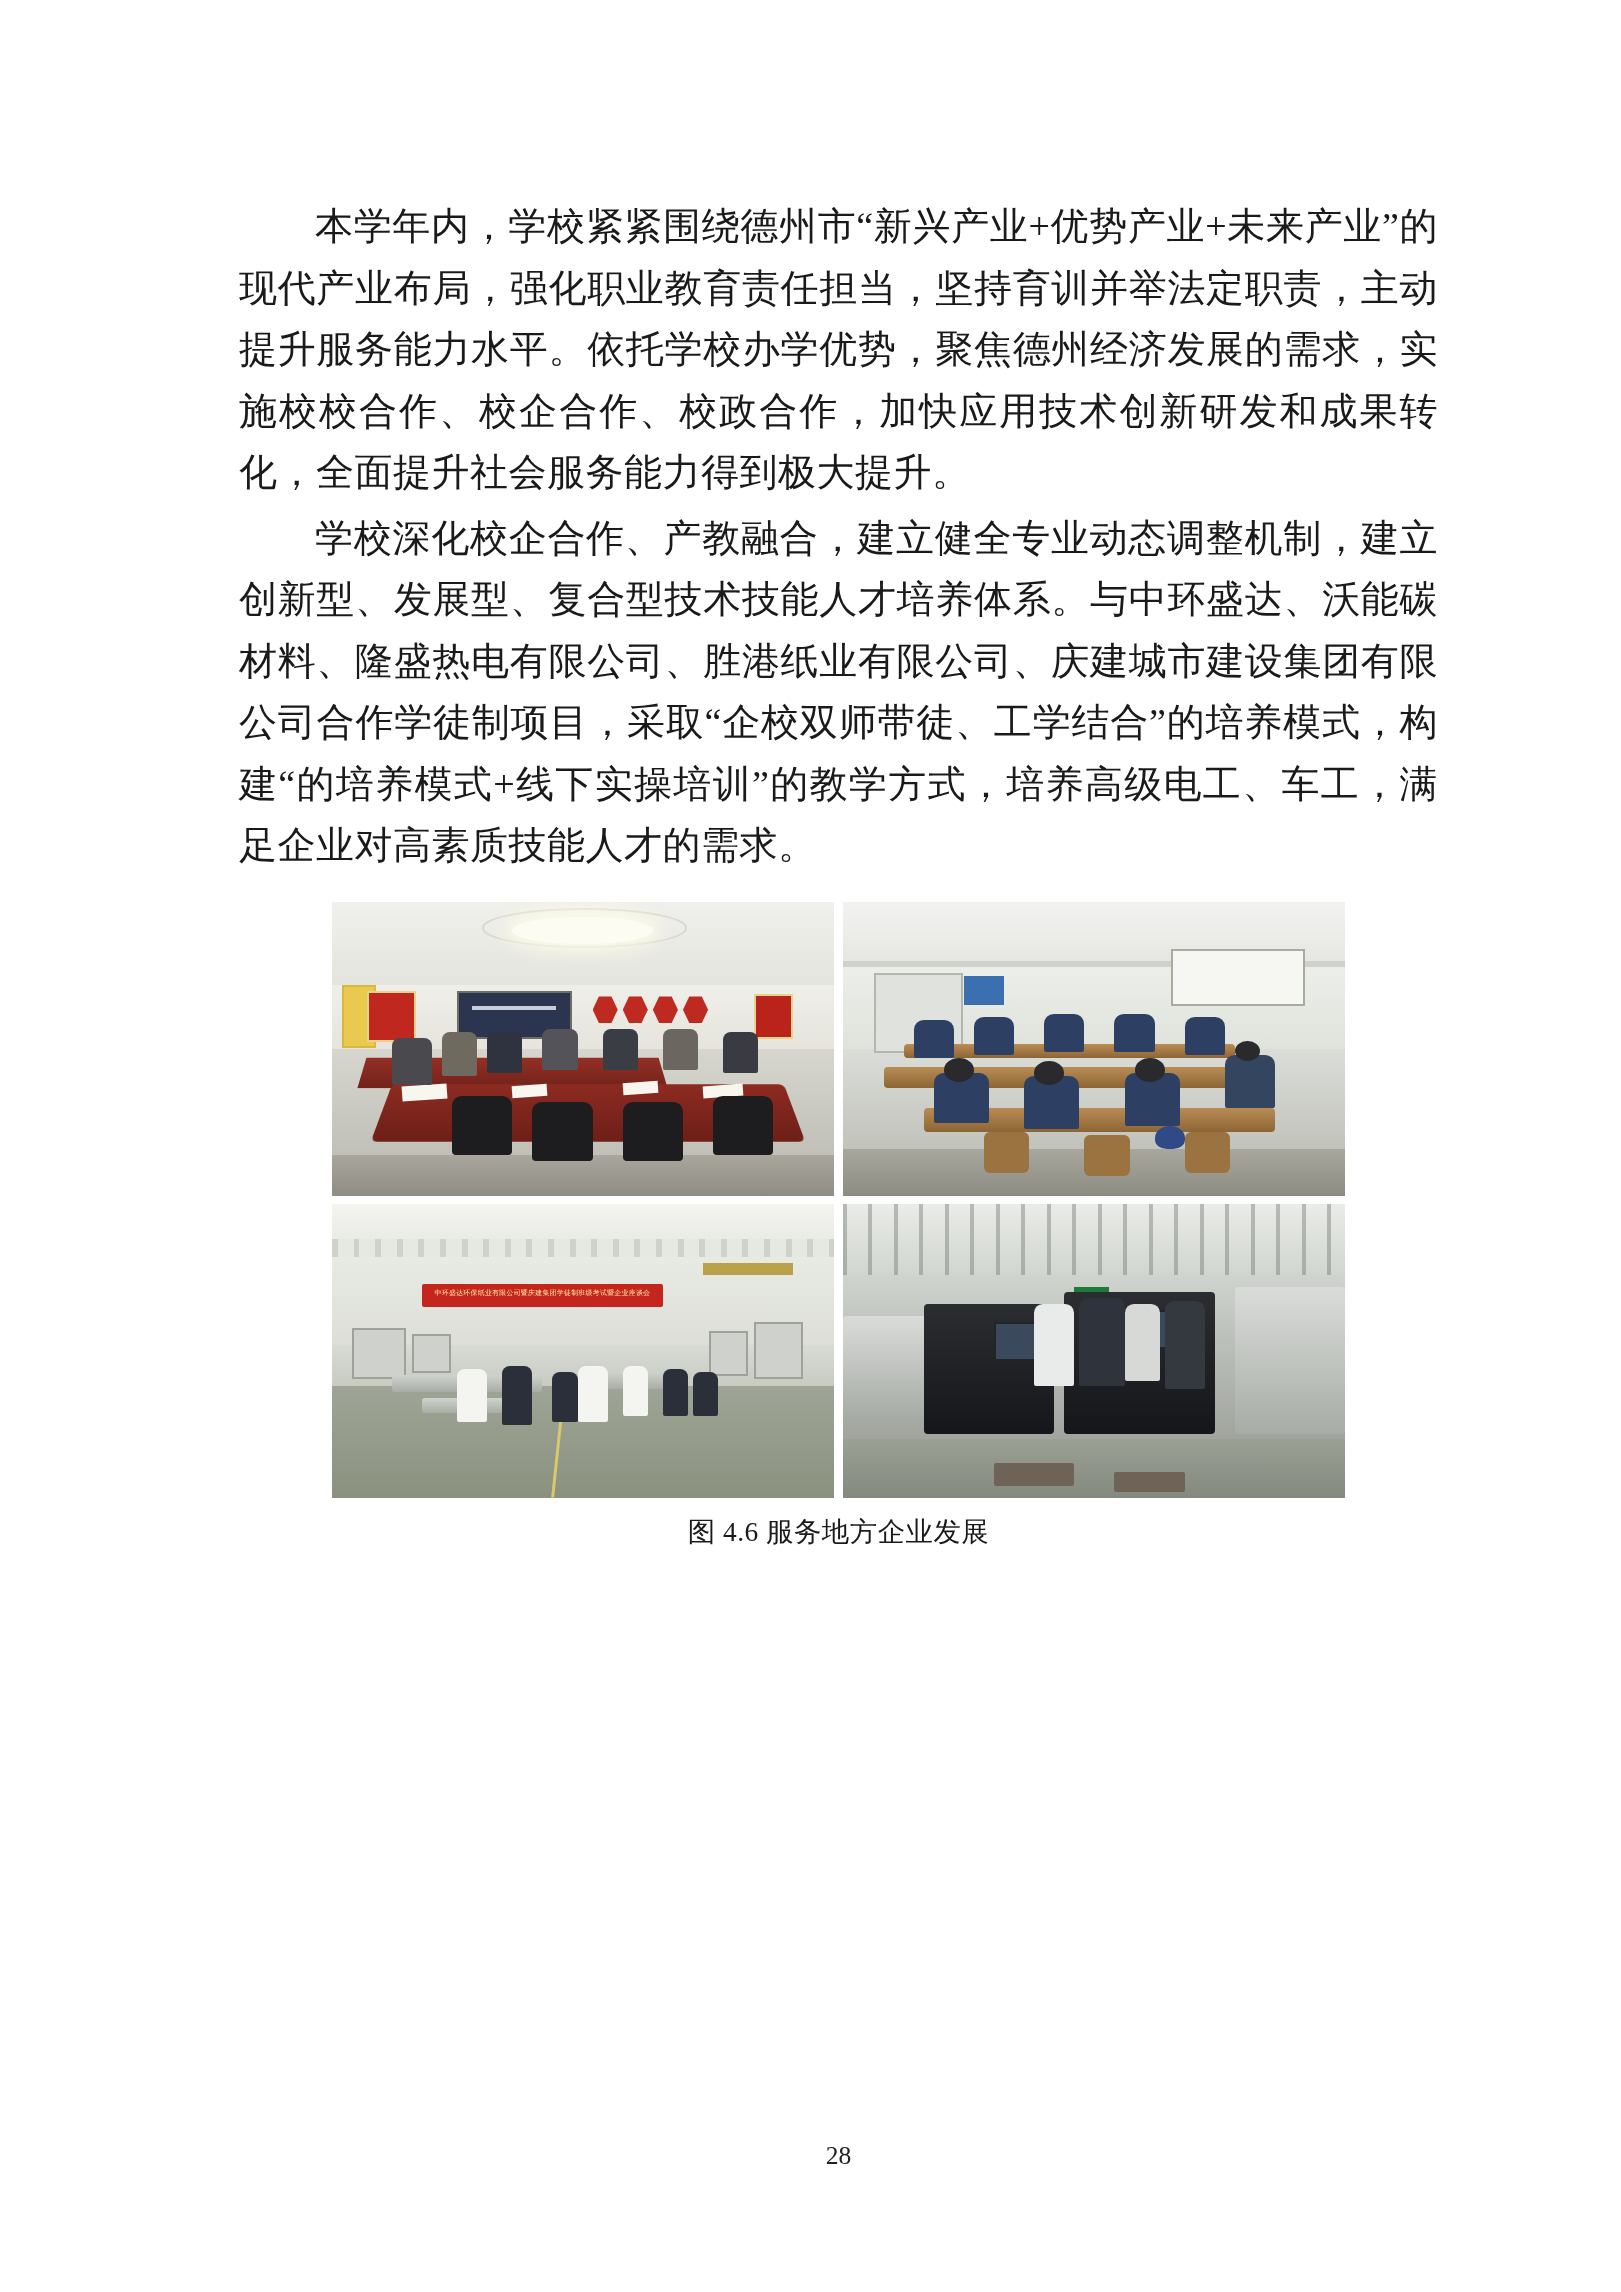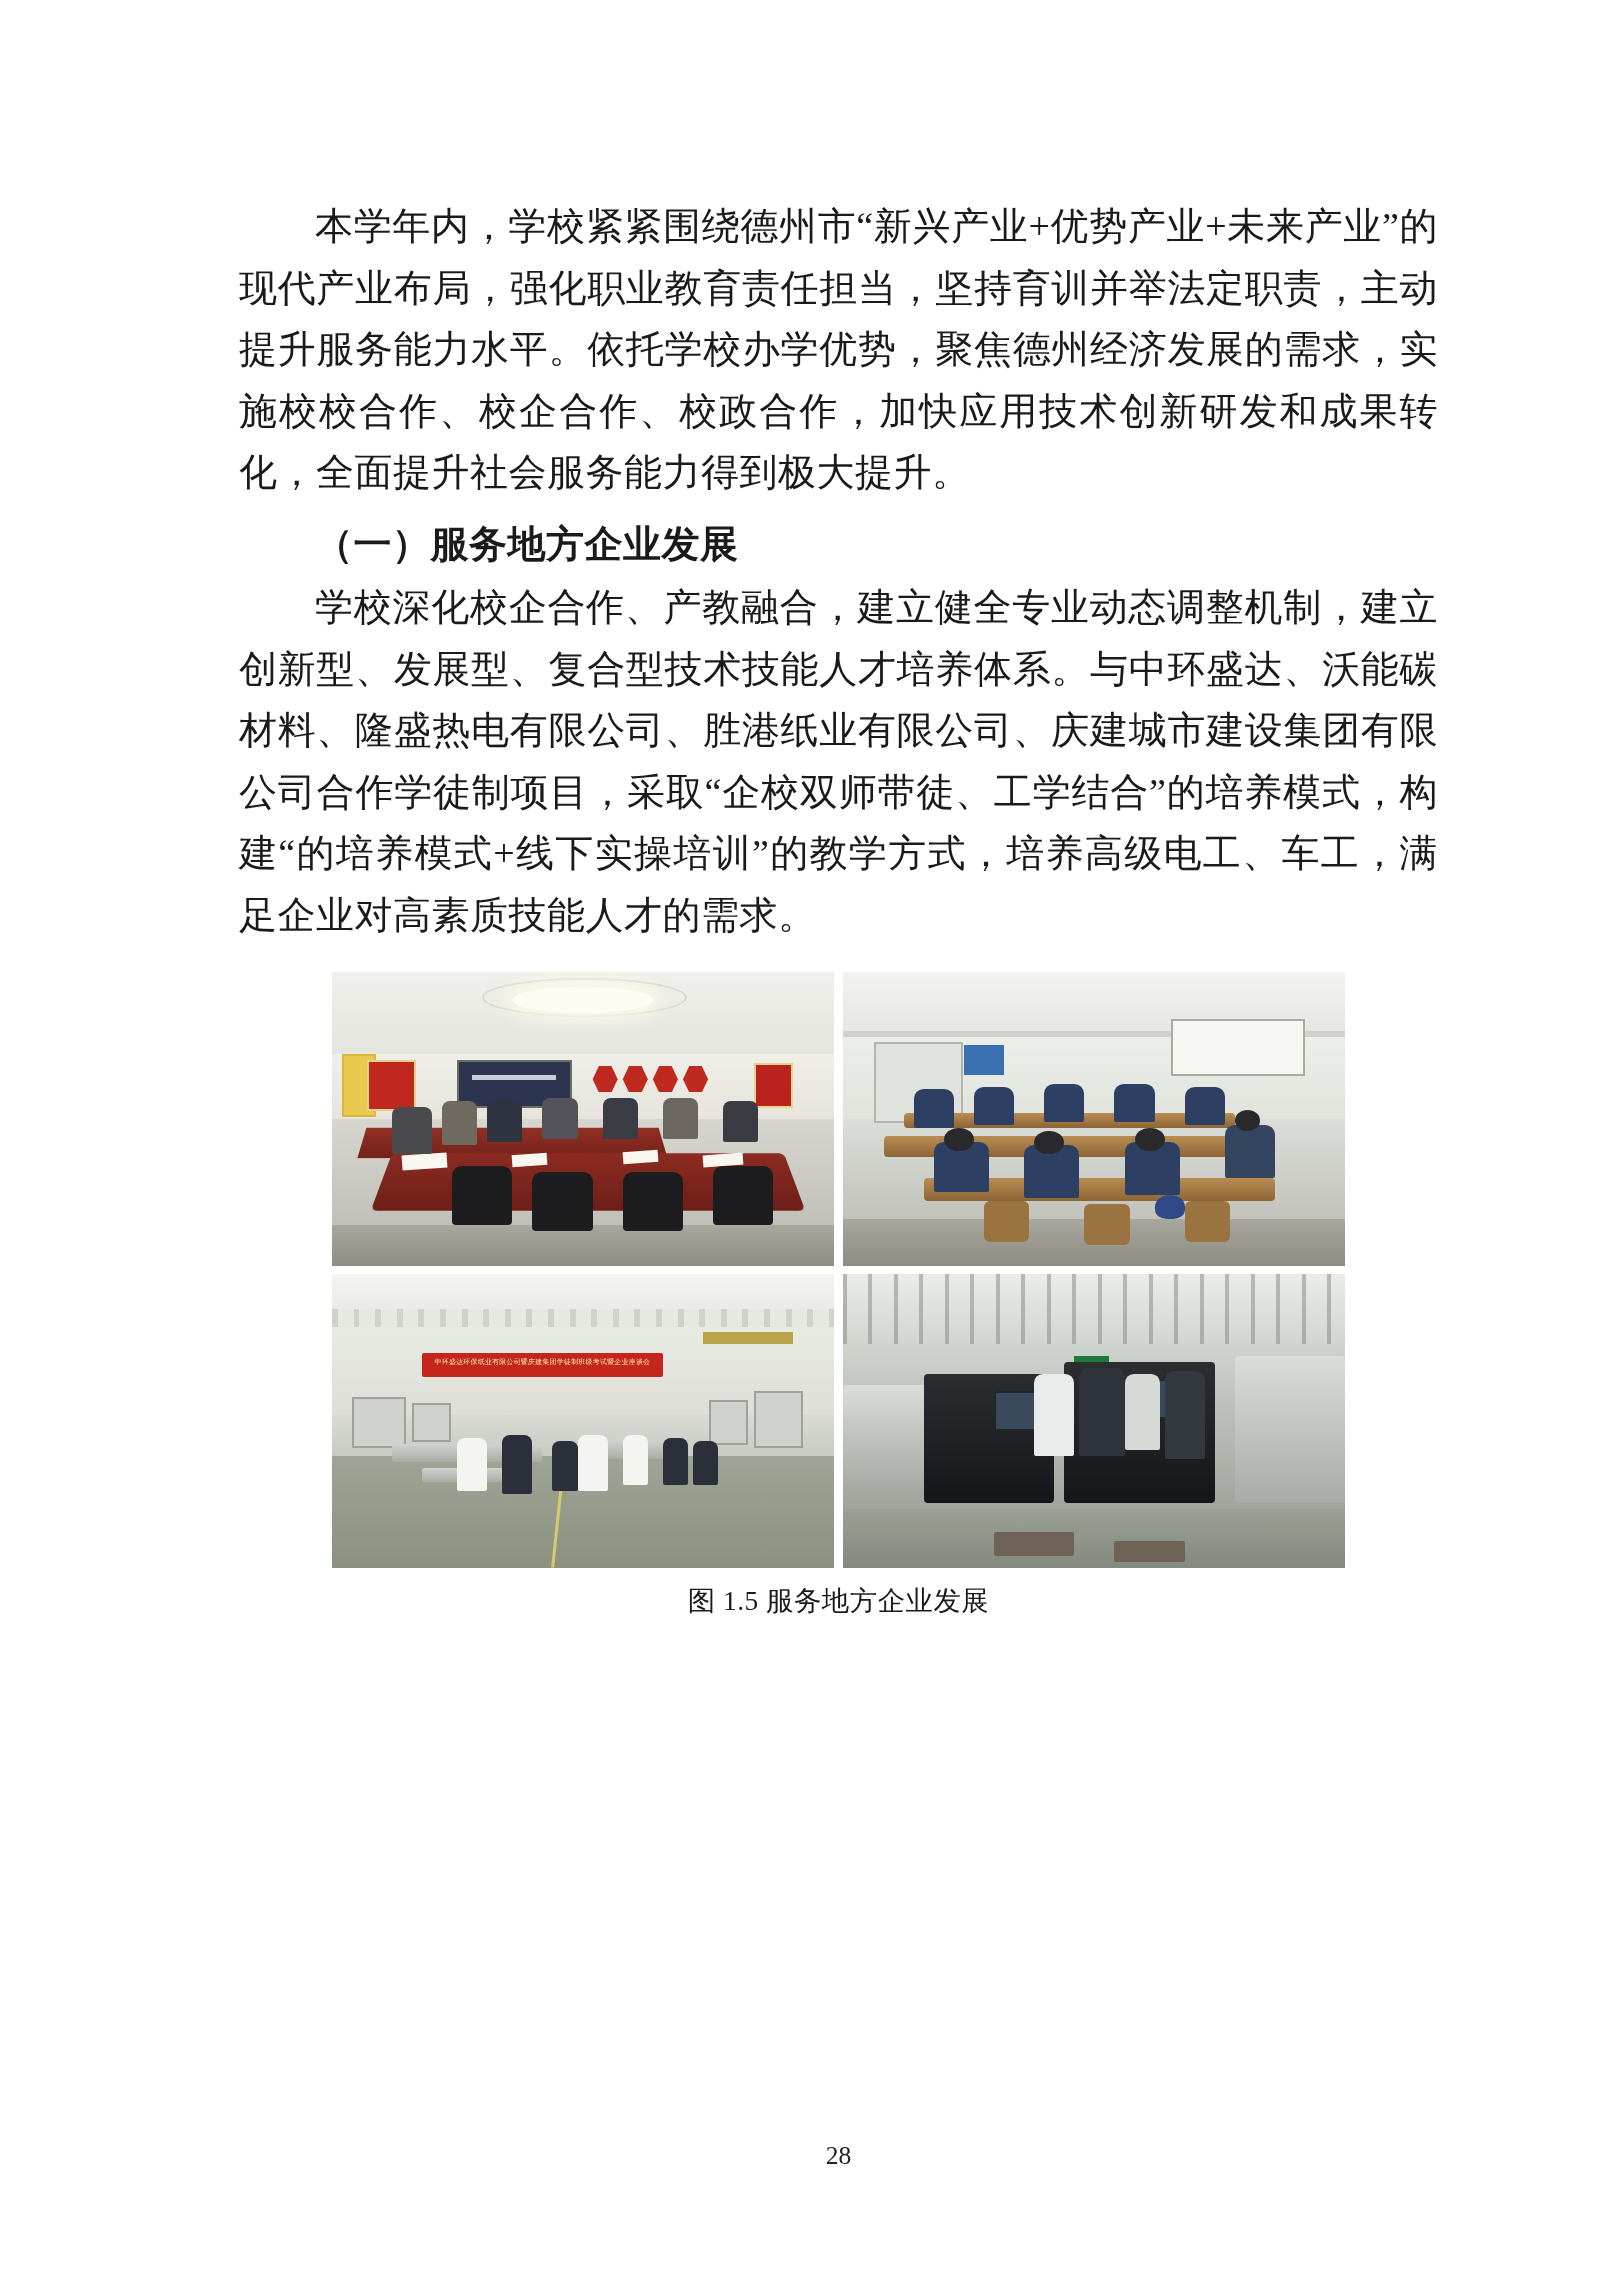--- a/index.html
+++ b/index.html
@@ -275,21 +275,20 @@
     position:absolute; background:#6f6257; border-radius:2px;
   }
 </style>
 </head>
 <body>
 
 <div class="page">
 
   <p class="para">本学年内，学校紧紧围绕德州市“新兴产业+优势产业+未来产业”的现代产业布局，强化职业教育责任担当，坚持育训并举法定职责，主动提升服务能力水平。依托学校办学优势，聚焦德州经济发展的需求，实施校校合作、校企合作、校政合作，加快应用技术创新研发和成果转化，全面提升社会服务能力得到极大提升。</p>
 
-  <h3 class="heading">（一）服务地方企业发展</h3>
 
   <p class="para">学校深化校企合作、产教融合，建立健全专业动态调整机制，建立创新型、发展型、复合型技术技能人才培养体系。与中环盛达、沃能碳材料、隆盛热电有限公司、胜港纸业有限公司、庆建城市建设集团有限公司合作学徒制项目，采取“企校双师带徒、工学结合”的培养模式，构建“的培养模式+线下实操培训”的教学方式，培养高级电工、车工，满足企业对高素质技能人才的需求。</p>
 
   <div class="figure-block">
     <div class="img-grid">
 
       <div class="photo p1">
         <div class="ceiling"></div>
         <div class="lamp2"></div>
         <div class="lamp"></div>
@@ -390,18 +389,18 @@
         <div class="panel" style="left:60%; top:36%; width:8%; height:12%;"></div>
         <div class="op" style="left:38%; top:34%; width:8%; height:28%; background:#e9eaea;"></div>
         <div class="op" style="left:47%; top:32%; width:9%; height:30%; background:#2f333c;"></div>
         <div class="op" style="left:56%; top:34%; width:7%; height:26%; background:#d7d9d7;"></div>
         <div class="op" style="left:64%; top:33%; width:8%; height:30%; background:#34383f;"></div>
         <div class="pallet" style="left:30%; bottom:4%; width:16%; height:8%;"></div>
         <div class="pallet" style="left:54%; bottom:2%; width:14%; height:7%;"></div>
       </div>
 
     </div>
-    <div class="figure-caption">图 1.5 服务地方企业发展</div>
+    <div class="figure-caption">图 4.6 服务地方企业发展</div>
   </div>
 
   <div class="page-number">28</div>
 </div>
 
 
 </body></html>

